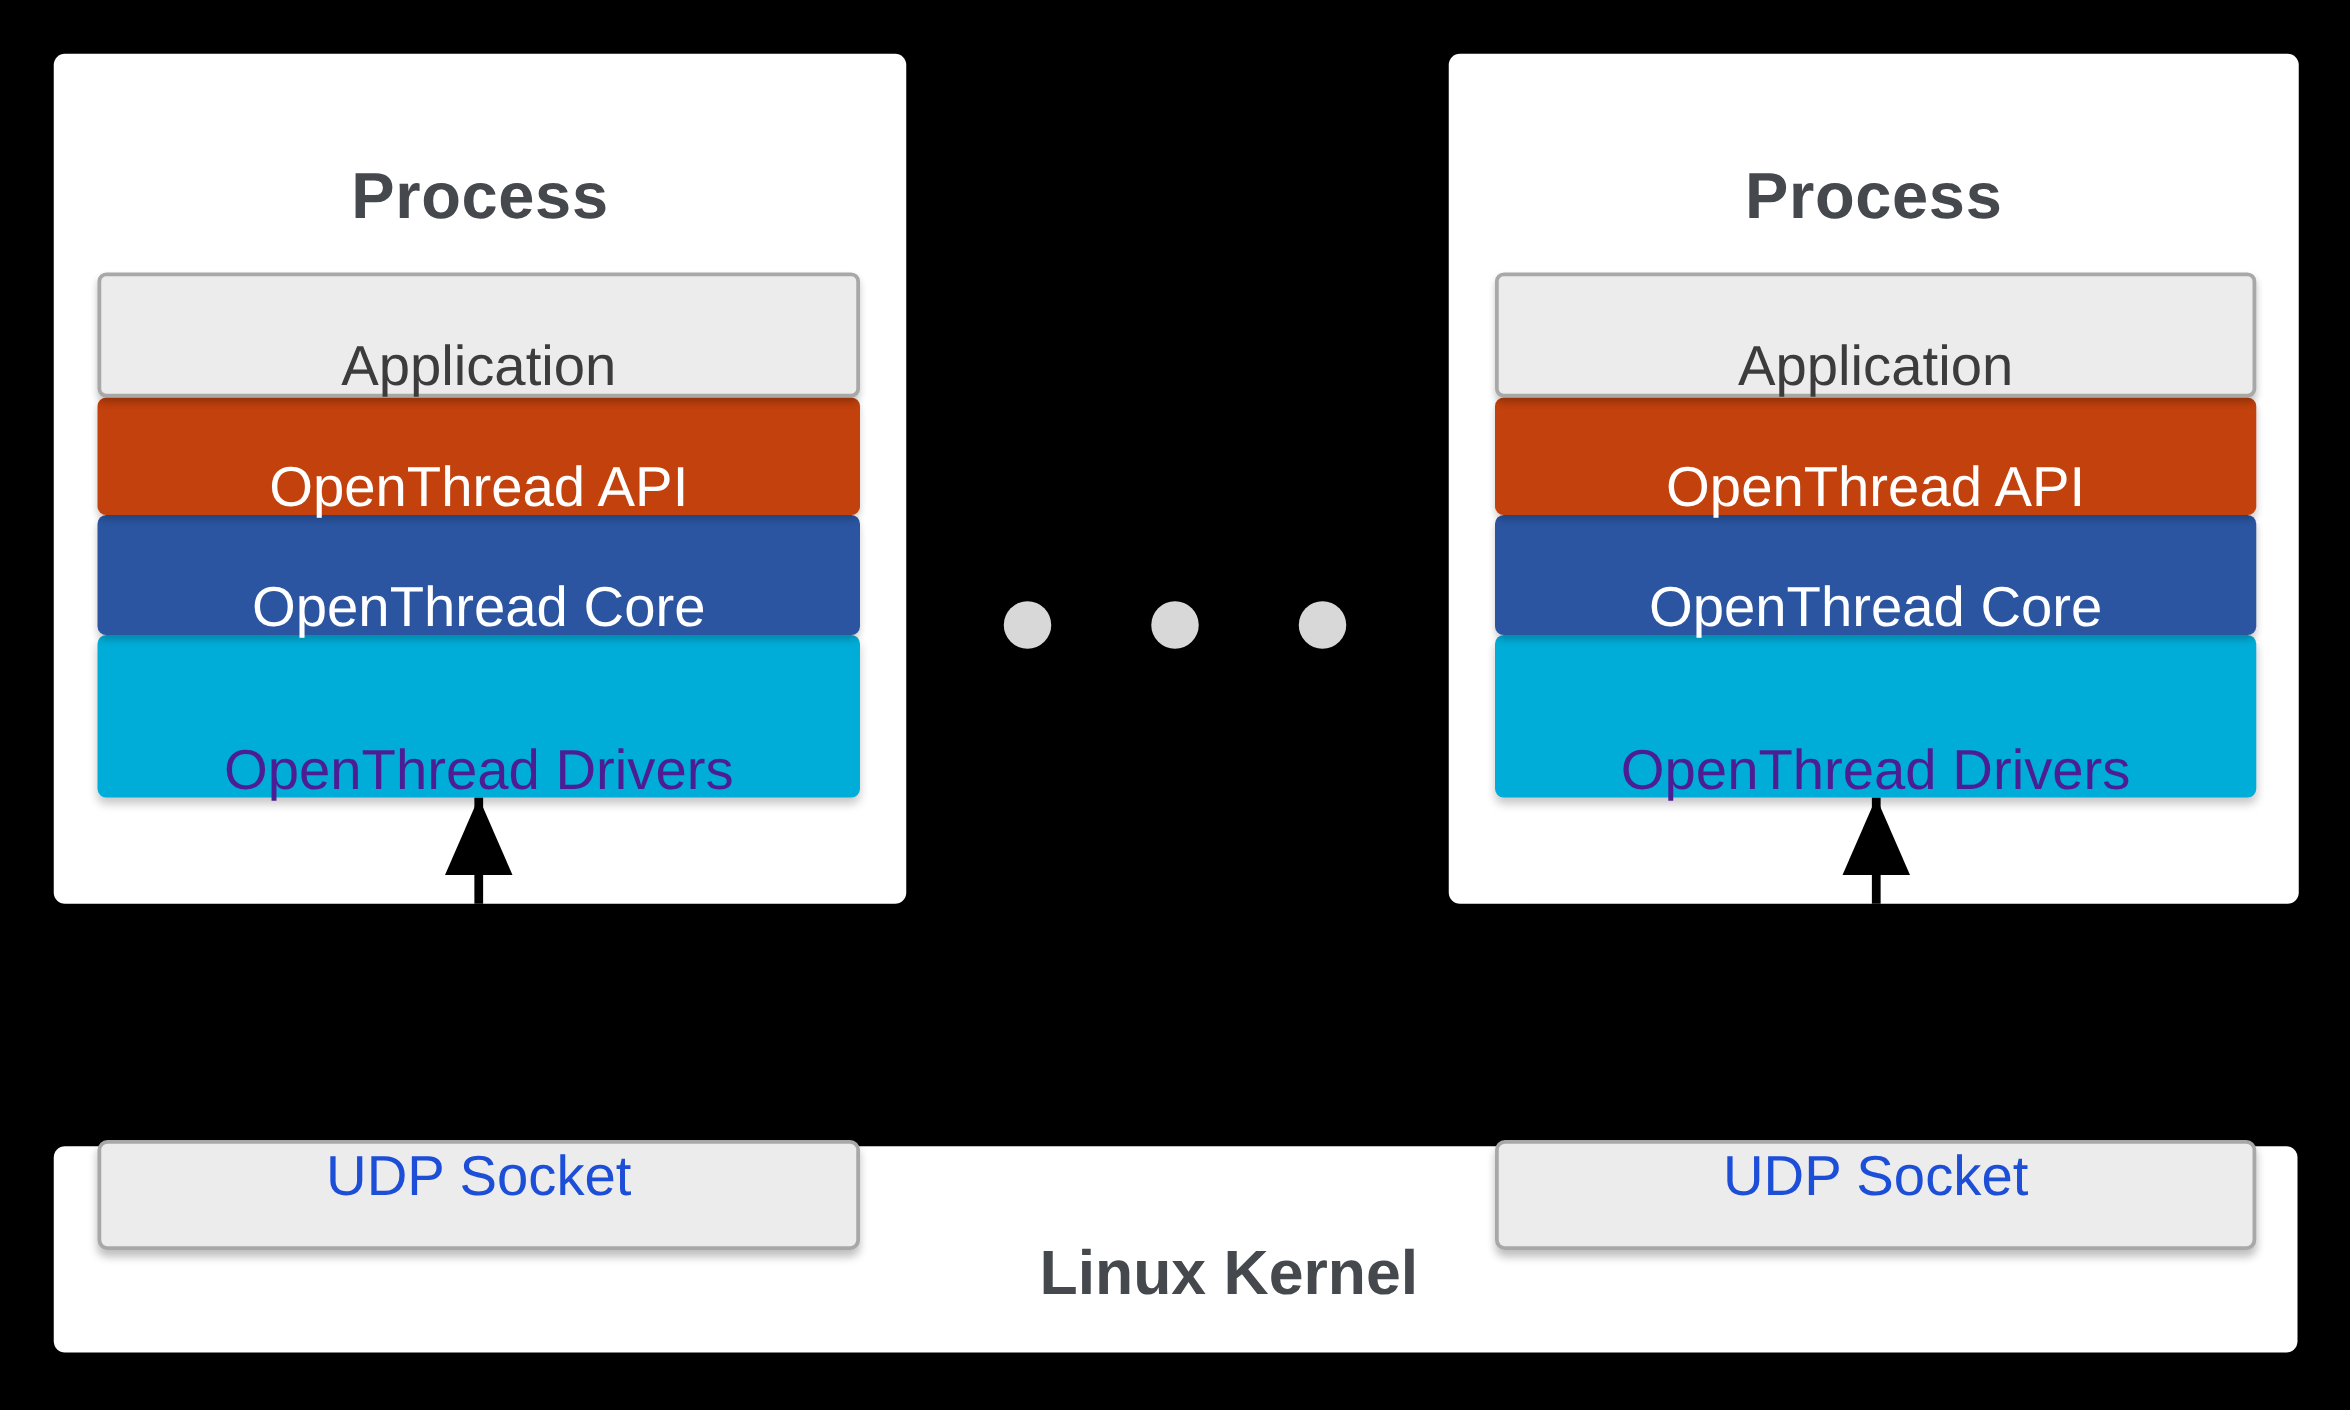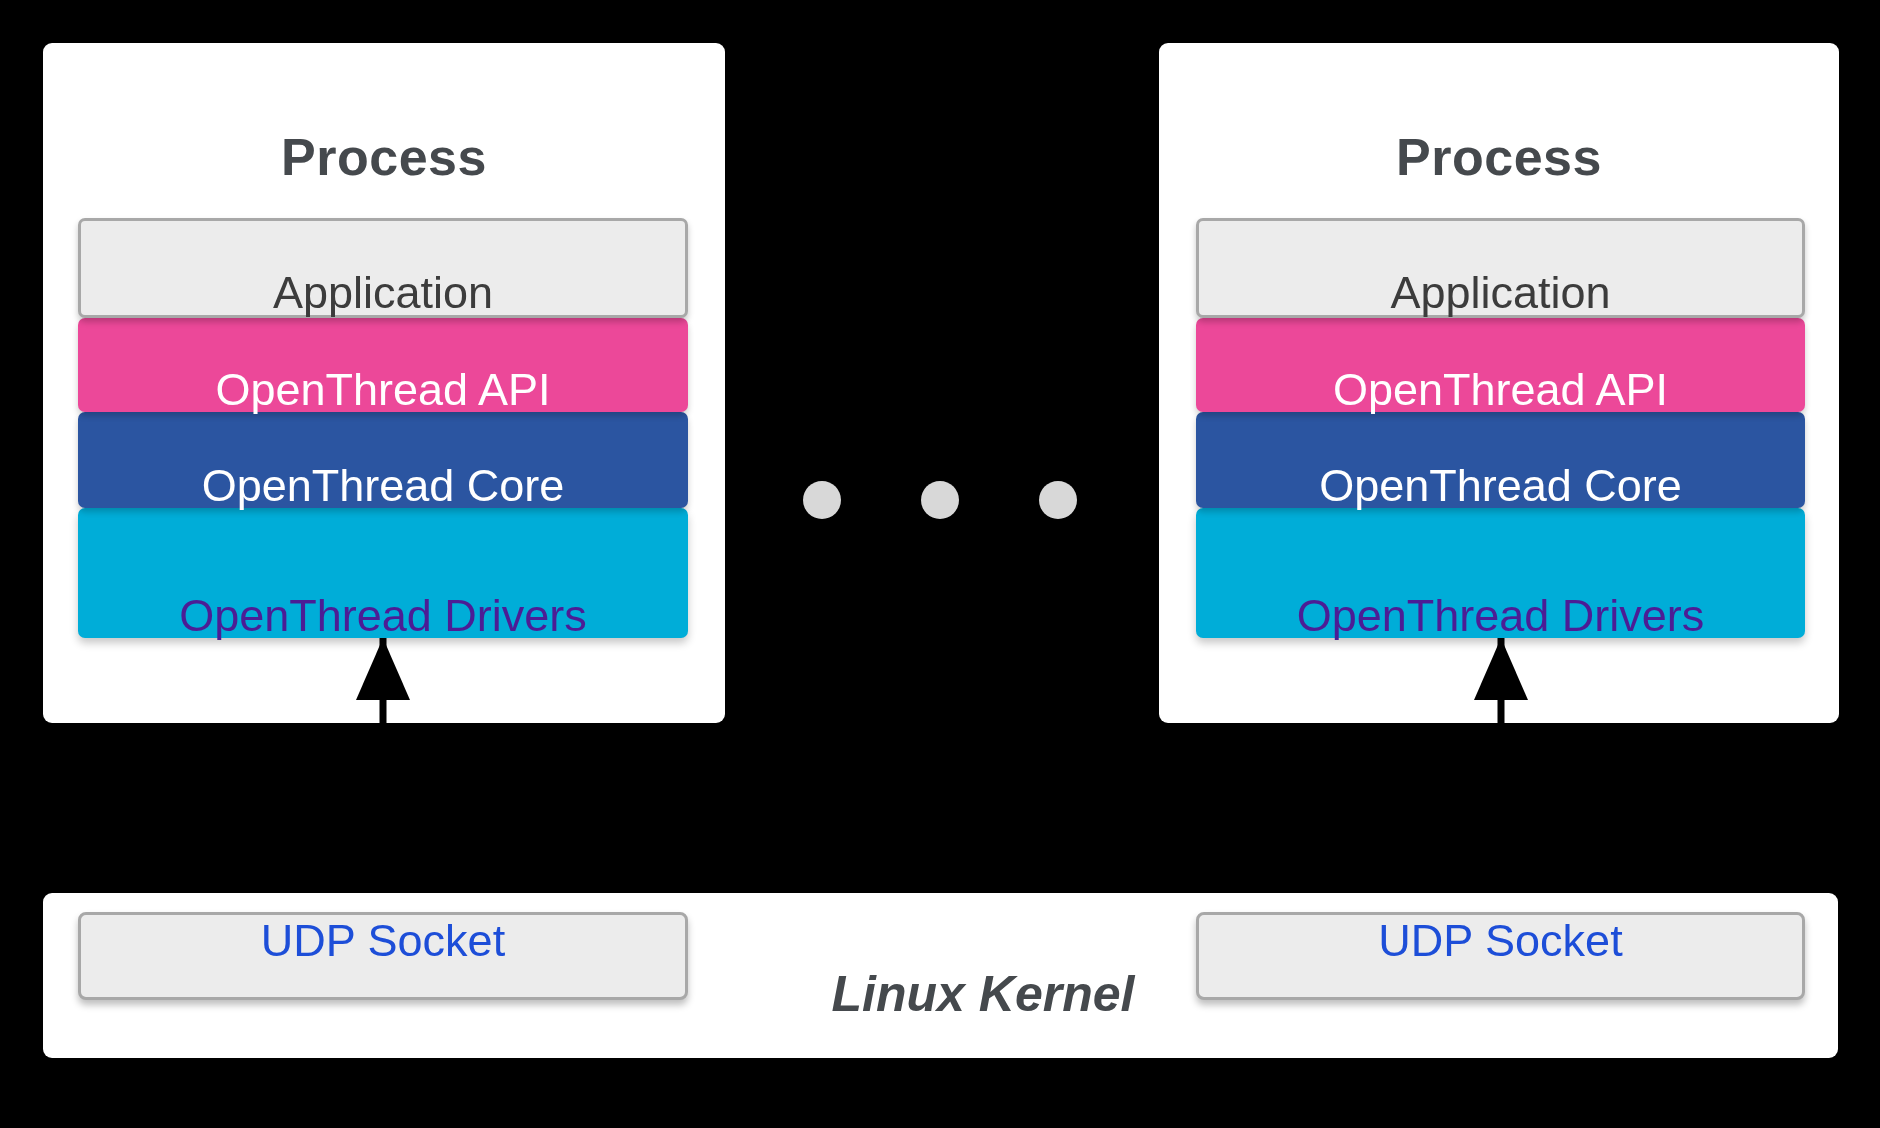--- a/index.html
+++ b/index.html
@@ -42,21 +42,21 @@
     white-space:nowrap;
   }
   .layer.app{
     background:#ececec;
     border:3px solid #a8a8a8;
     color:#3c3c3c;
     box-shadow:0 4px 6px rgba(0,0,0,0.22);
     z-index:4;
   }
   .layer.api{
-    background:#ec4899;
+    background:#c2410c;
     color:#ffffff;
     box-shadow:0 4px 6px rgba(0,0,0,0.20);
     z-index:3;
   }
   .layer.core{
     background:#2b55a1;
     color:#ffffff;
     box-shadow:0 4px 6px rgba(0,0,0,0.20);
     z-index:2;
   }
@@ -170,21 +170,21 @@
   </div>
   <div class="layer drivers" style="left:1196px;top:508px;width:609px;height:130px;">
     <span>OpenThread Drivers</span>
   </div>
 
   <div class="arrow" style="left:1474px;top:638px;width:54px;height:85px;">
     <div class="head"></div>
     <div class="shaft" style="height:85px;"></div>
   </div>
 
-  <div class="kernel-card" style="left:43px;top:893px;width:1795px;height:165px;font-style:italic;">
+  <div class="kernel-card" style="left:43px;top:917px;width:1795px;height:165px;">
     <div class="kernel-title" style="left:700px;width:480px;top:72px;">Linux Kernel</div>
   </div>
 
   <div class="socket" style="left:78px;top:912px;width:610px;height:88px;">
     <span>UDP Socket</span>
   </div>
   <div class="socket" style="left:1196px;top:912px;width:609px;height:88px;">
     <span>UDP Socket</span>
   </div>
 

